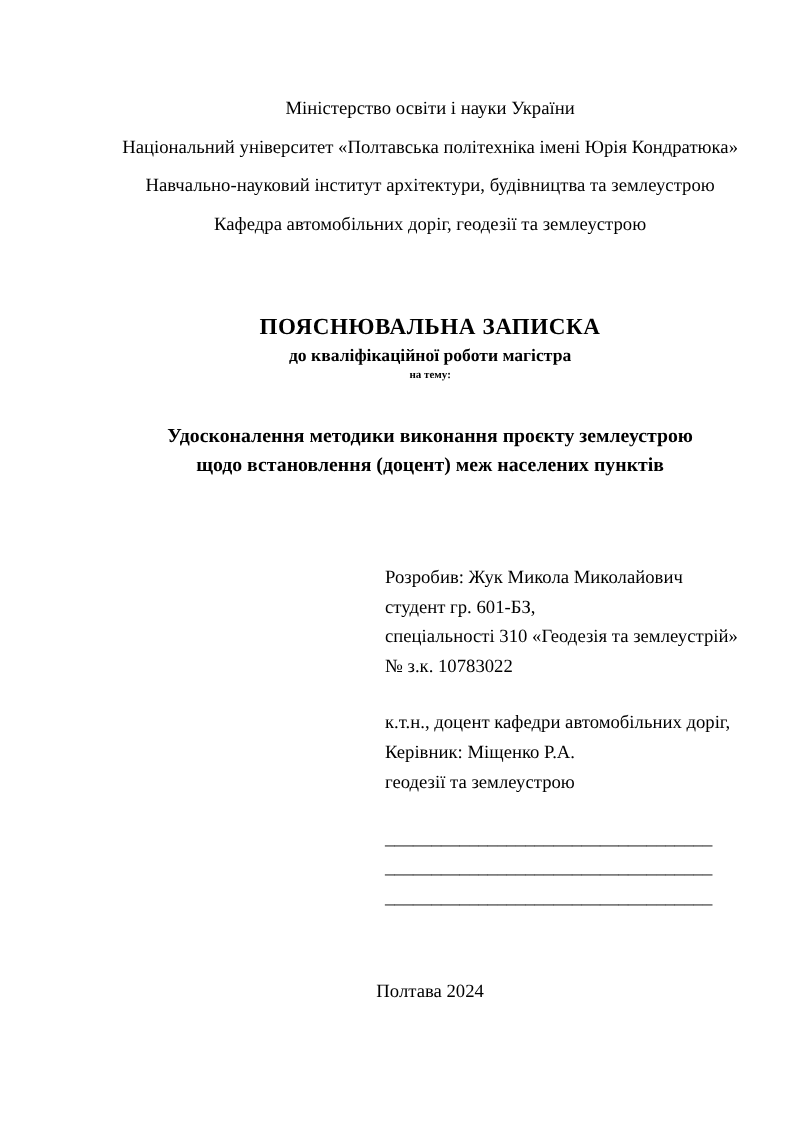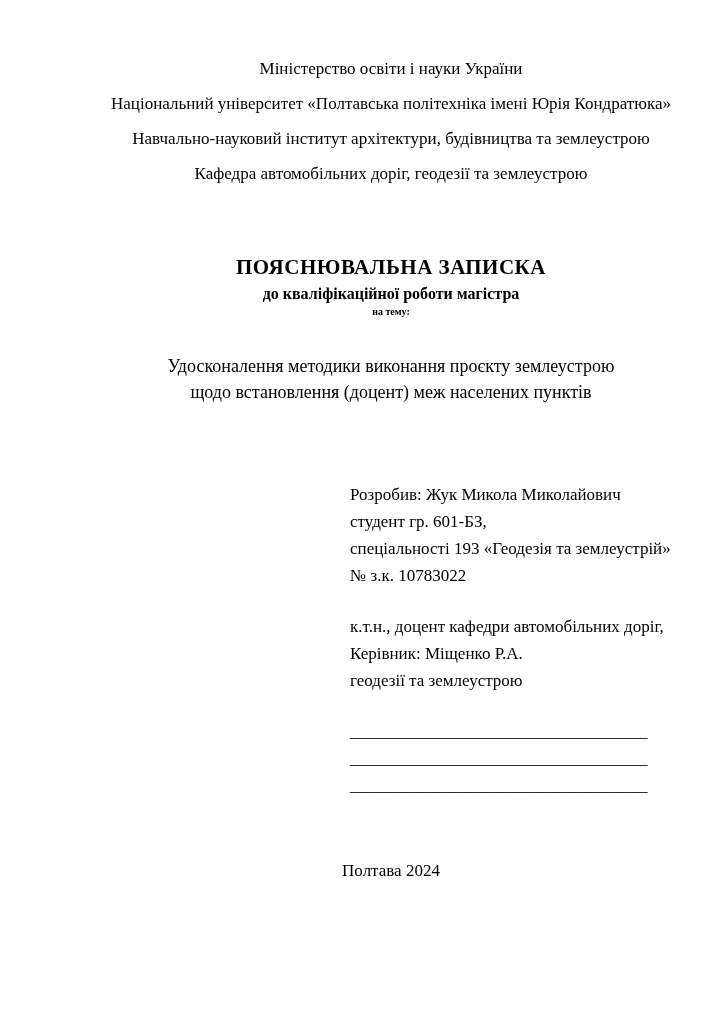--- a/index.html
+++ b/index.html
@@ -6,21 +6,21 @@
   html, body {
     width: 724px;
     height: 1024px;
     background: #ffffff;
     font-family: "Liberation Serif", "DejaVu Serif", serif;
     color: #000000;
   }
   .page {
     width: 724px;
     height: 1024px;
-    padding: 58px 42px 0 100px;
+    padding: 88px 42px 0 100px;
     overflow: hidden;
   }
   .doc-header p {
     font-size: 17px;
     line-height: 22px;
     margin-bottom: 13px;
     text-align: center;
   }
   .title-block { text-align: center; margin-top: 70px; }
   .title-main {
@@ -34,21 +34,21 @@
     margin-top: 5px;
   }
   .theme-label {
     font-size: 10px;
     font-weight: bold;
     margin-top: 3px;
   }
   .topic {
     margin-top: 36px;
     text-align: center;
-    font-weight: normal;
+    font-weight: bold;
     font-size: 18px;
     line-height: 26px;
   }
   .info {
     margin-top: 76px;
     margin-left: 250px;
     font-size: 17px;
     line-height: 27px;
   }
   .info .block { margin-bottom: 24px; }
@@ -82,21 +82,21 @@
     <div>щодо встановлення (доцент) меж населених пунктів</div>
   </div>
 
   <div class="info">
 
     <div class="block">
       <div>
         <span>Розробив: </span><span class="name">Жук Микола Миколайович</span>
       </div>
       <div>студент гр. 601-БЗ,</div>
-      <div>спеціальності 193 «Геодезія та землеустрій»</div>
+      <div>спеціальності 310 «Геодезія та землеустрій»</div>
       <div>№ з.к. 10783022</div>
     </div>
 
     <div class="block">
       <div>к.т.н., доцент кафедри автомобільних доріг,</div>
       <div>
         <span>Керівник: </span><span class="name">Міщенко Р.А.</span>
       </div>
       <div>геодезії та землеустрою</div>
     </div>

